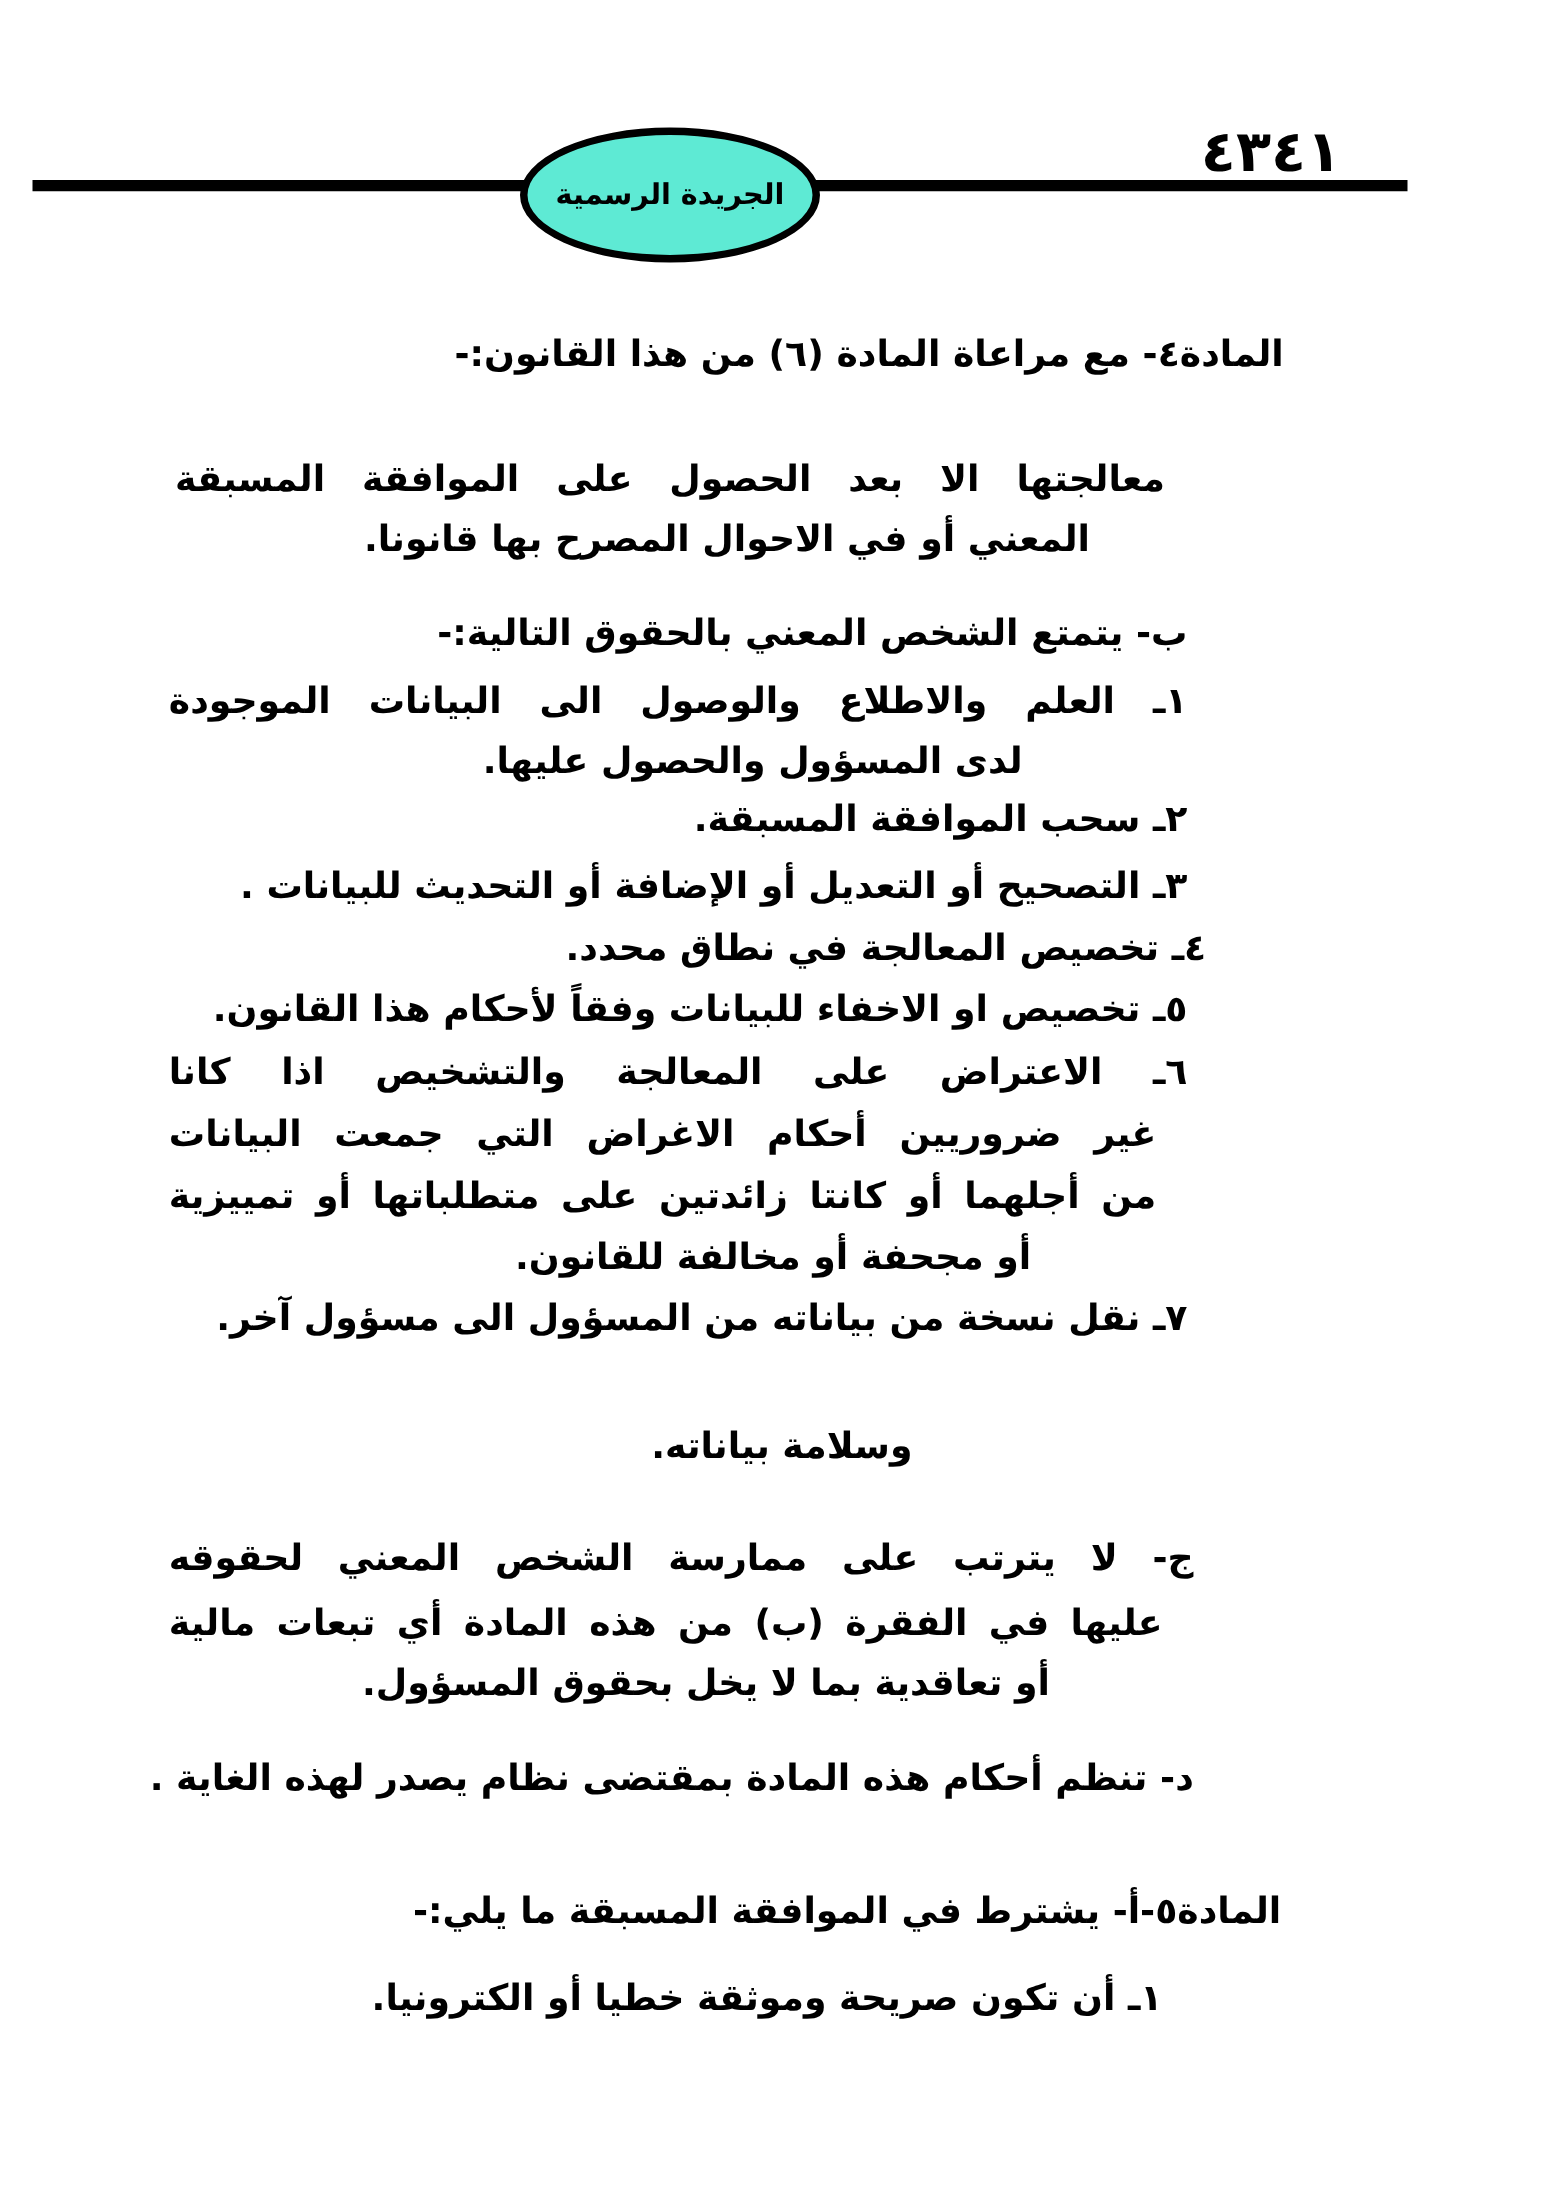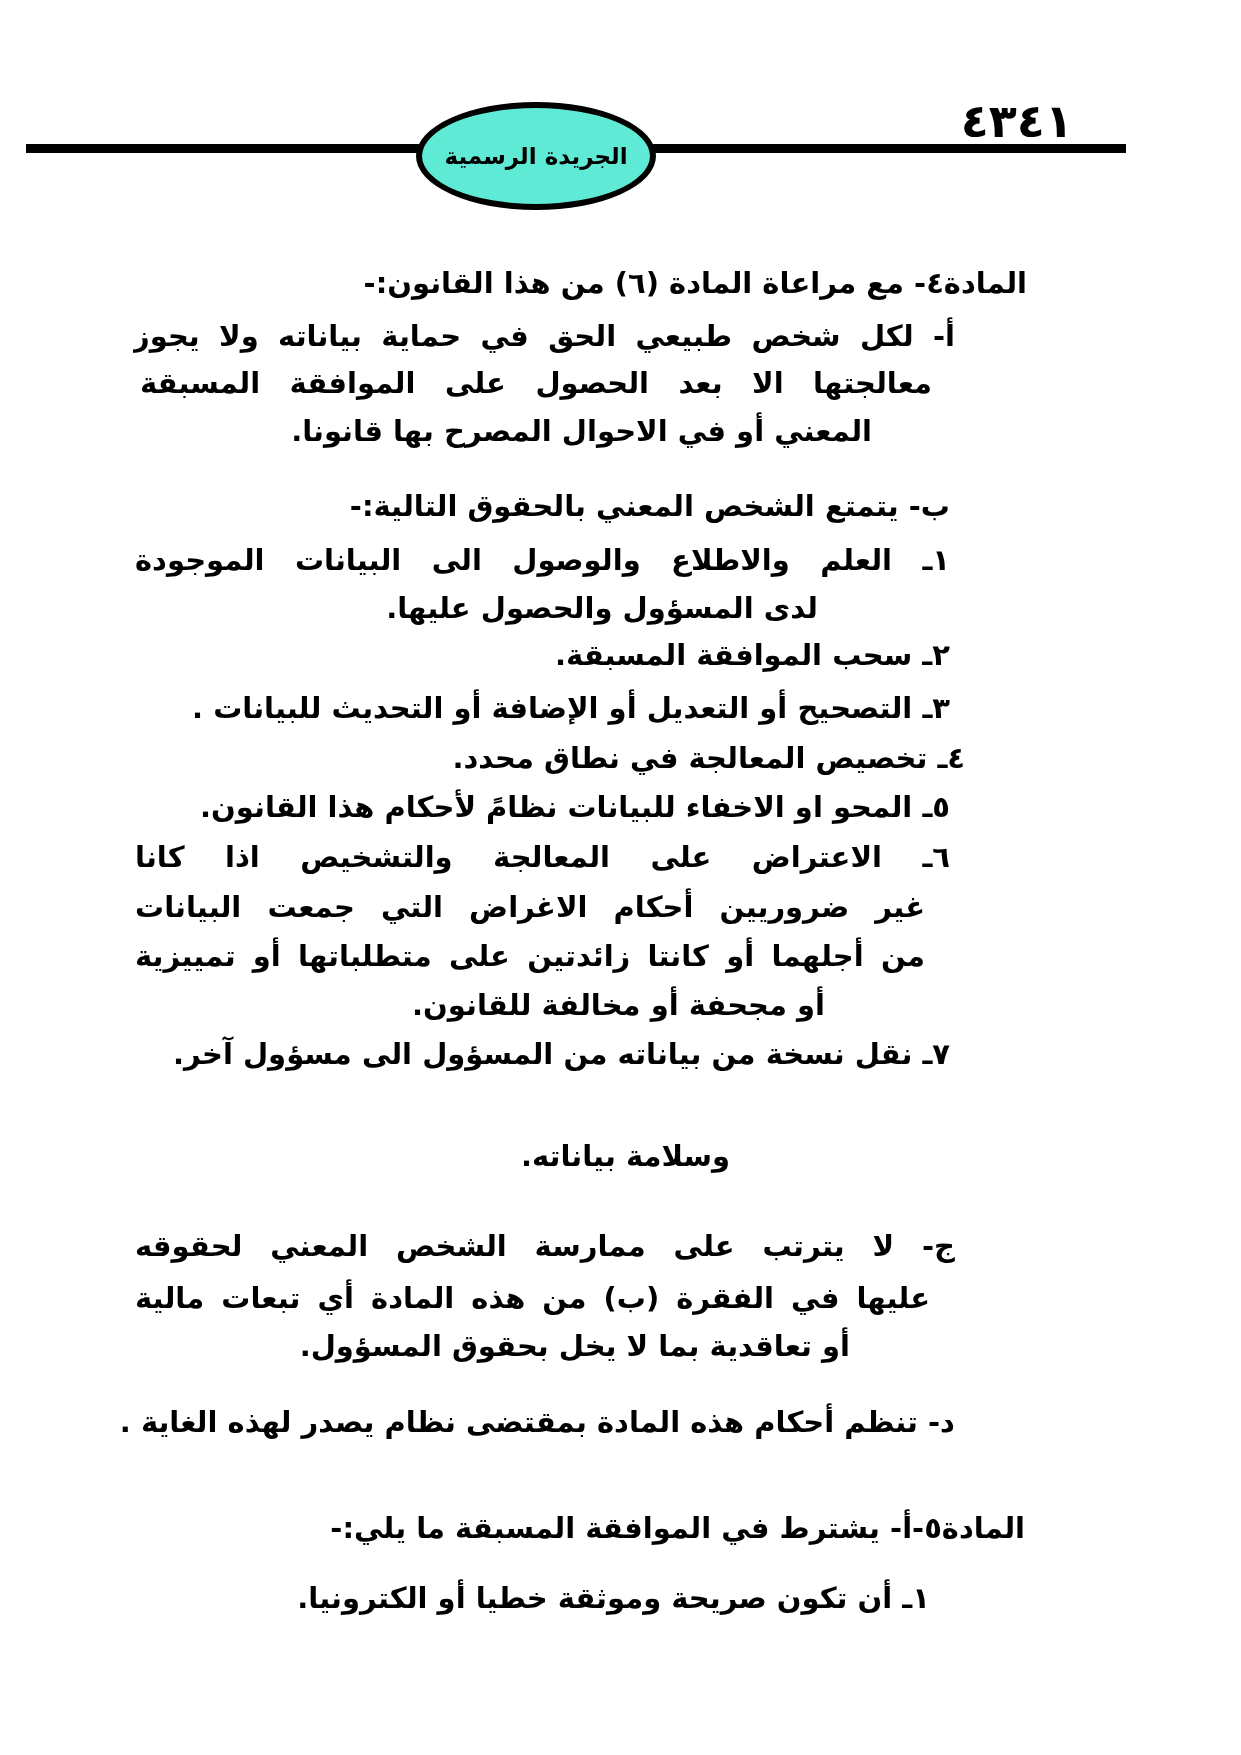--- a/index.html
+++ b/index.html
@@ -79,36 +79,35 @@
 
 <div class="page">
 
   <div class="page-number">٤٣٤١</div>
   <div class="header-rule"></div>
   <div class="gazette-seal">
     <span class="seal-title">الجريدة الرسمية</span>
   </div>
 
   <div class="ln" style="top:225px;  right:214px;">المادة٤- مع مراعاة المادة (٦) من هذا القانون:-</div>
-  <div class="ln j" style="top:278px;  right:286px; width:822px;">أ- لكل شخص طبيعي الحق في حماية بياناته ولا يجوز</div>
   <div class="ln j" style="top:325px;  right:309px; width:792px;">معالجتها الا بعد الحصول على الموافقة المسبقة للشخص</div>
   <div class="ln" style="top:373px;  right:369px;">المعني أو في الاحوال المصرح بها قانونا.</div>
   <div class="ln" style="top:448px;  right:291px;">ب- يتمتع الشخص المعني بالحقوق التالية:-</div>
   <div class="ln j" style="top:502px;  right:291px; width:815px;">١ـ العلم والاطلاع والوصول الى البيانات الموجودة</div>
   <div class="ln" style="top:550px;  right:423px;">لدى المسؤول والحصول عليها.</div>
   <div class="ln" style="top:597px;  right:291px;">٢ـ سحب الموافقة المسبقة.</div>
   <div class="ln" style="top:650px;  right:291px;">٣ـ التصحيح أو التعديل أو الإضافة أو التحديث للبيانات .</div>
   <div class="ln" style="top:700px;  right:276px;">٤ـ تخصيص المعالجة في نطاق محدد.</div>
-  <div class="ln" style="top:749px;  right:291px;">٥ـ المحو او الاخفاء للبيانات نظامً لأحكام هذا القانون.</div>
+  <div class="ln" style="top:749px;  right:291px;">٥ـ تخصيص او الاخفاء للبيانات وفقاً لأحكام هذا القانون.</div>
   <div class="ln j" style="top:799px;  right:291px; width:815px;">٦ـ الاعتراض على المعالجة والتشخيص اذا كانا</div>
   <div class="ln j" style="top:849px;  right:316px; width:790px;">غير ضروريين أحكام الاغراض التي جمعت البيانات</div>
   <div class="ln j" style="top:898px;  right:316px; width:790px;">من أجلهما أو كانتا زائدتين على متطلباتها أو تمييزية</div>
   <div class="ln" style="top:947px;  right:416px;">أو مجحفة أو مخالفة للقانون.</div>
   <div class="ln" style="top:996px;  right:291px;">٧ـ نقل نسخة من بياناته من المسؤول الى مسؤول آخر.</div>
   <div class="ln" style="top:1098px; right:511px;">وسلامة بياناته.</div>
   <div class="ln j" style="top:1188px; right:286px; width:820px;">ج- لا يترتب على ممارسة الشخص المعني لحقوقه المنصوص</div>
   <div class="ln j" style="top:1240px; right:311px; width:795px;">عليها في الفقرة (ب) من هذه المادة أي تبعات مالية</div>
-  <div class="ln" style="top:1288px; right:391px;text-align:right;">أو تعاقدية بما لا يخل بحقوق المسؤول.</div>
+  <div class="ln" style="top:1288px; right:401px;text-align:right;">أو تعاقدية بما لا يخل بحقوق المسؤول.</div>
   <div class="ln" style="top:1364px; right:286px;">د-  تنظم أحكام هذه المادة بمقتضى نظام يصدر لهذه الغاية .</div>
   <div class="ln" style="top:1470px; right:216px;">المادة٥-أ- يشترط  في الموافقة المسبقة ما يلي:-</div>
   <div class="ln" style="top:1540px; right:311px;">١ـ أن تكون صريحة وموثقة خطيا أو الكترونيا.</div>
 
 </div>
 
 </body></html>

